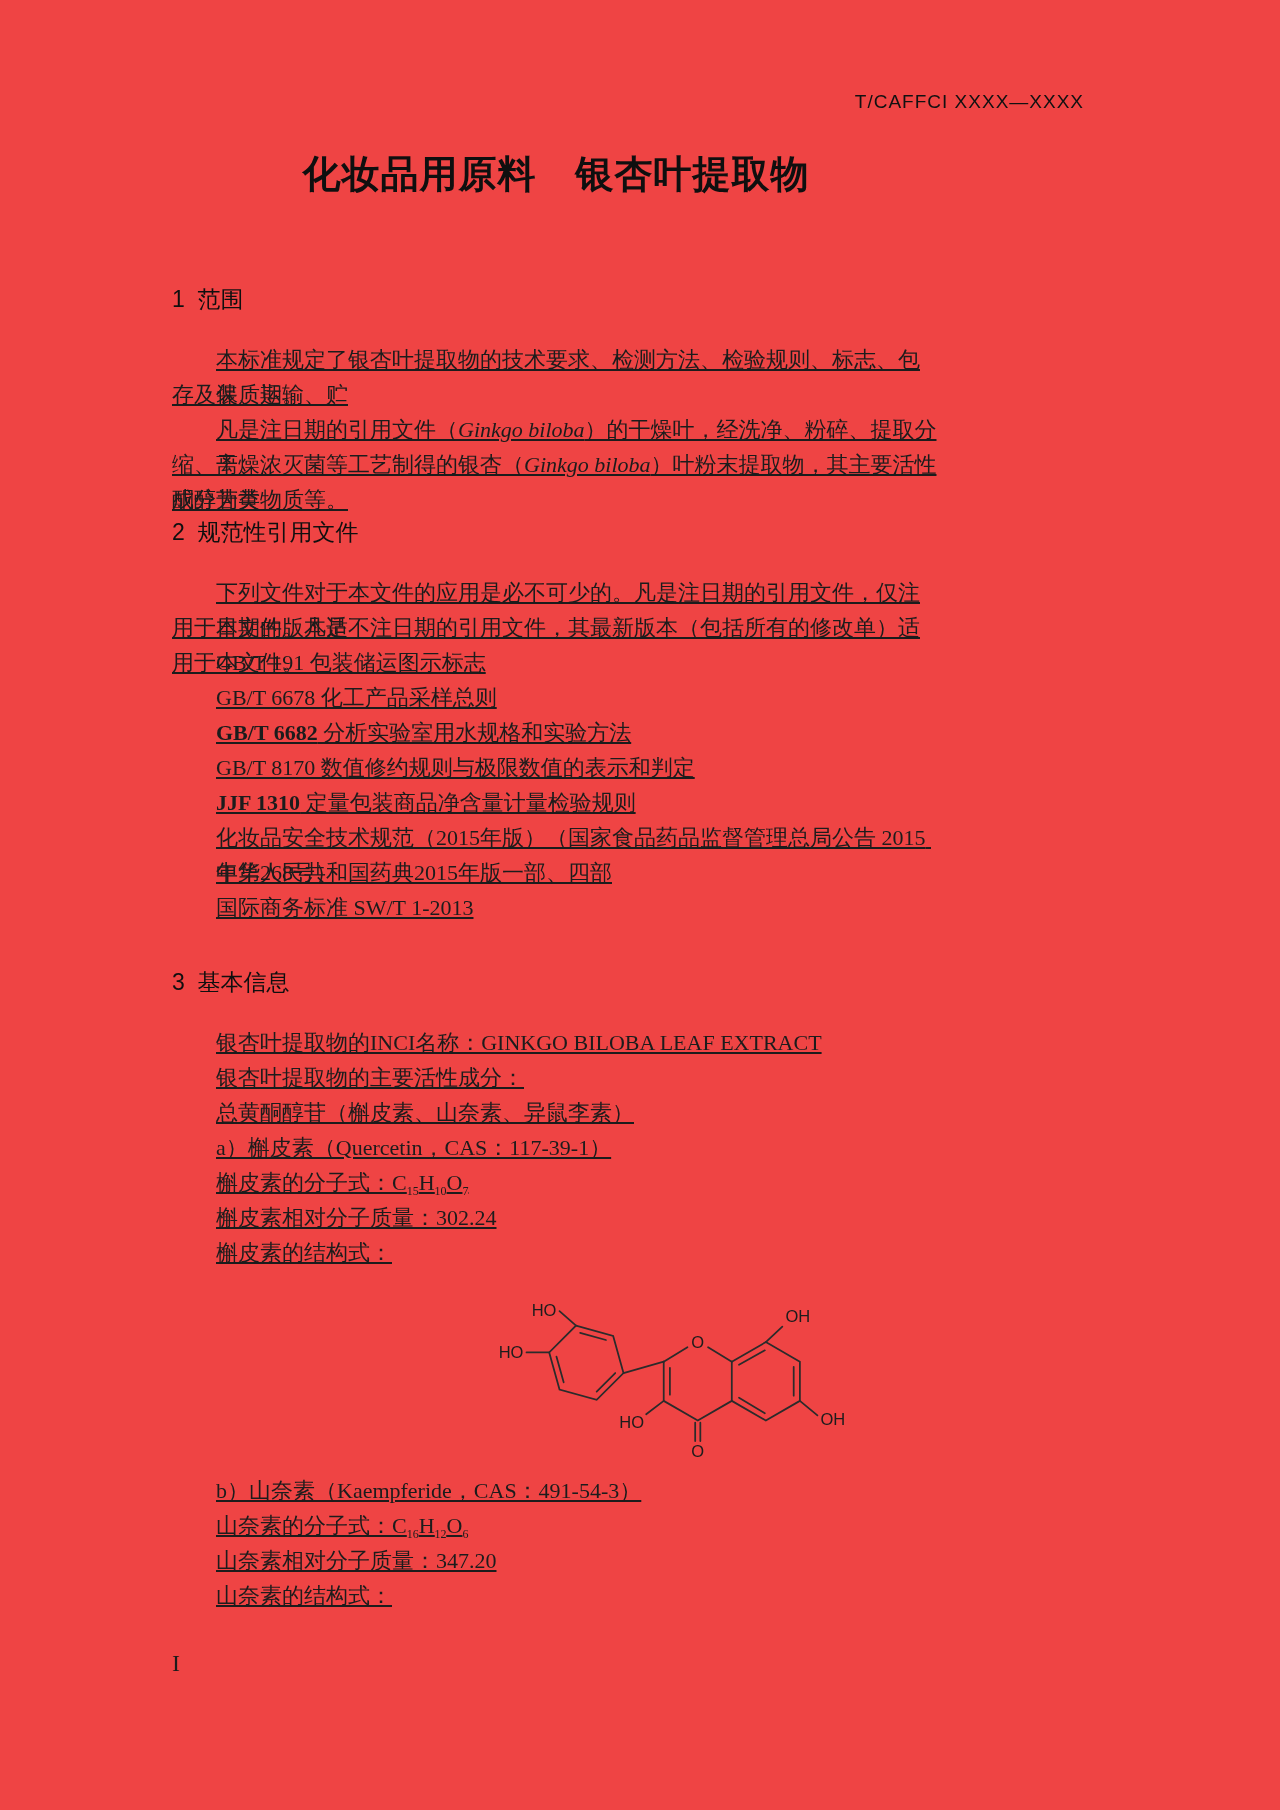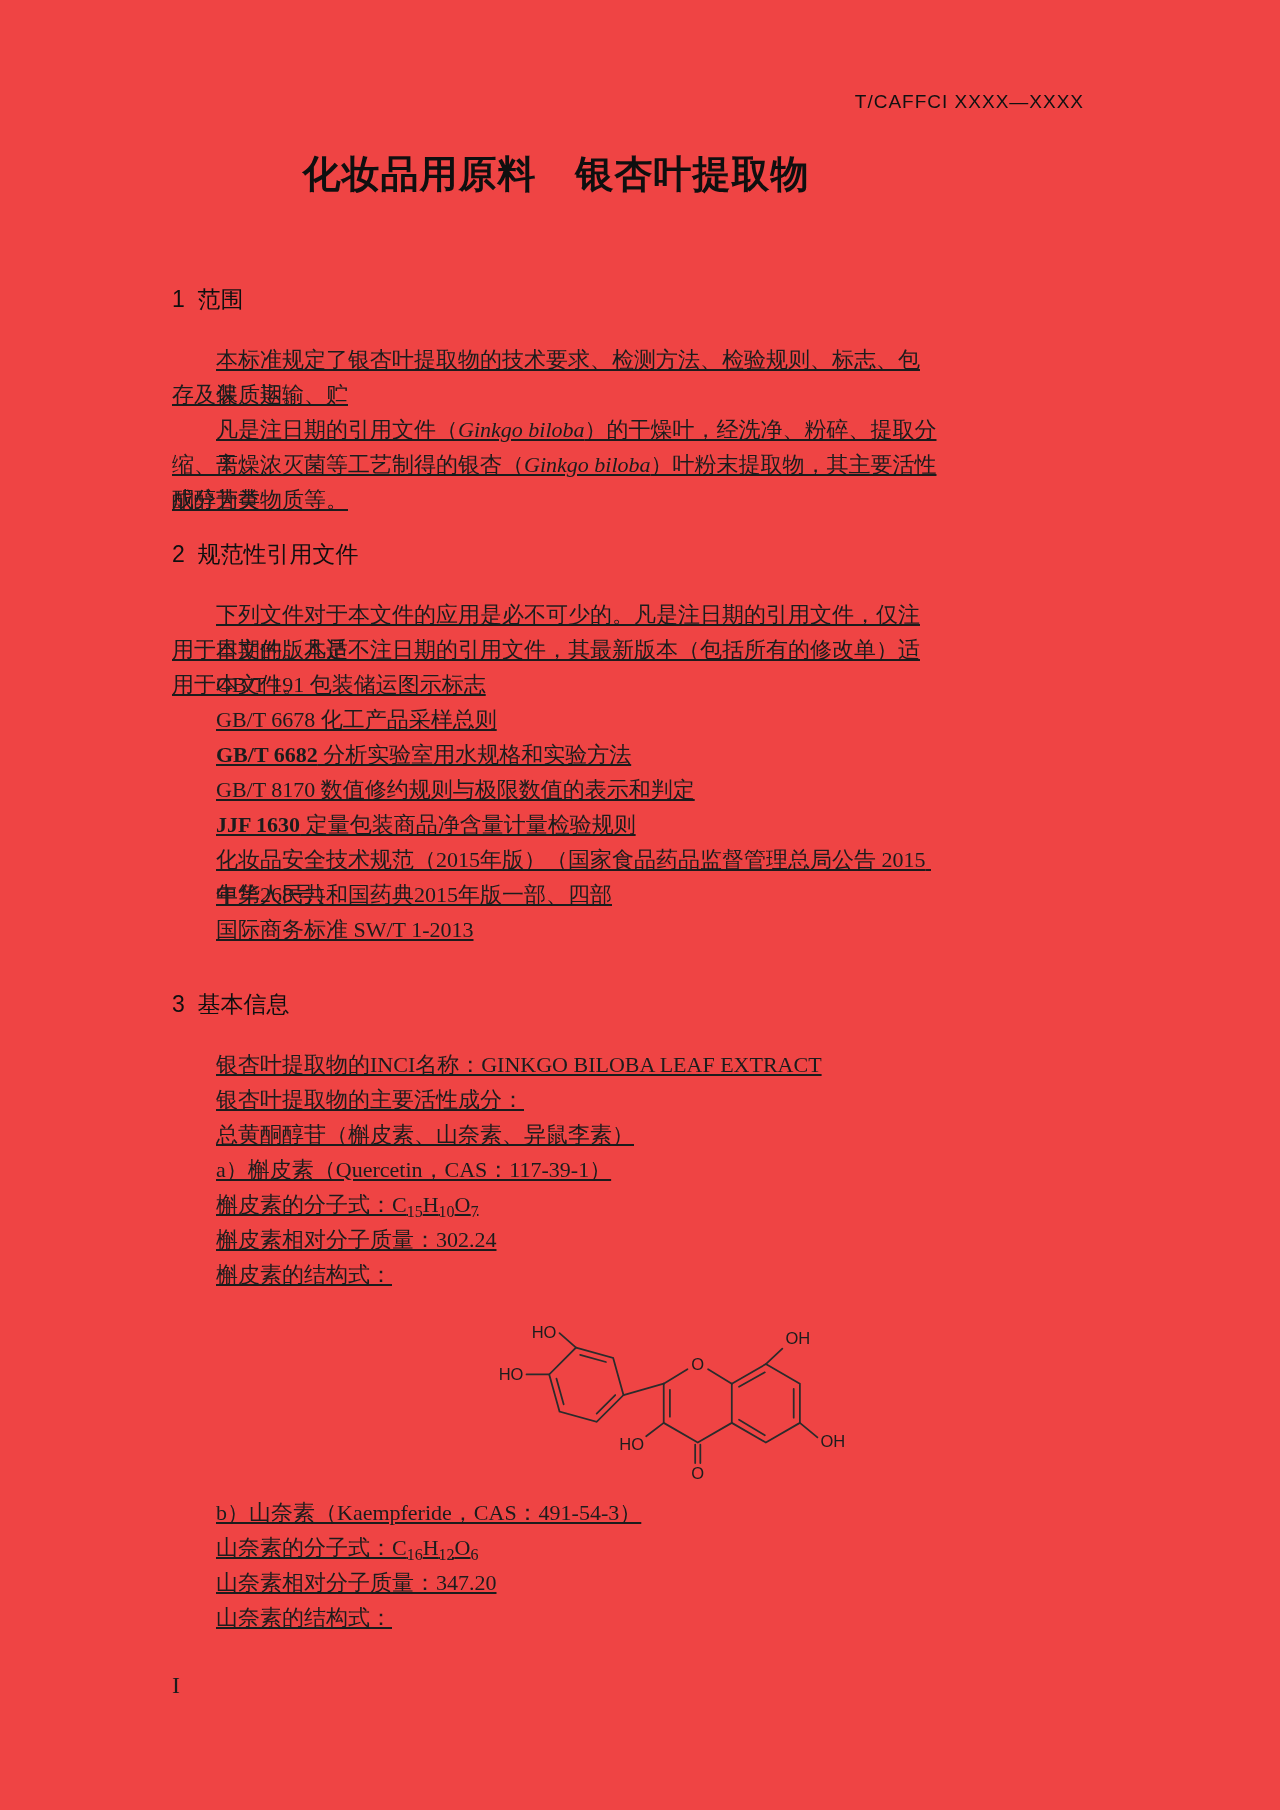--- a/index.html
+++ b/index.html
@@ -21,30 +21,30 @@
     font-weight:700;font-size:38px;letter-spacing:1px;color:#0f0f0f;
     white-space:pre-wrap;
   }
   .doc-section{display:block;}
   .sec-heading{
     font-family:"Liberation Sans","DejaVu Sans",sans-serif;
     font-weight:400;font-size:23px;height:30px;line-height:30px;
     color:#0f0f0f;white-space:pre-wrap;margin-bottom:28px;
   }
   .sec-1{margin-top:88px;}
-  .sec-2{margin-top:22px;}
+  .sec-2{}
   .sec-3{margin-top:42px;}
   .line{
     font-size:22px;height:35px;line-height:35px;
     white-space:pre-wrap;color:#1c1c1c;text-decoration:underline;
   }
   .line.ind{padding-left:44px;}
   .it{font-style:italic;}
   .bd{font-weight:700;}
-  .sb{font-size:16px;vertical-align:-5px;letter-spacing:0;}
+  .sb{font-size:12px;vertical-align:-5px;letter-spacing:0;}
   #structure-figure{margin:4px 0 3px 325px;width:352px;}
   #structure-figure svg{display:block;}
   .mol-label{
     font-family:"Liberation Sans","DejaVu Sans",sans-serif;
     font-size:16px;fill:#1c1c1c;
   }
   .footer-pageno{
     margin-top:36px;height:28px;line-height:28px;
     font-size:24px;color:#1c1c1c;
   }
@@ -69,21 +69,21 @@
         <div class="line"><span>酮醇苷类物质等。</span></div>
       </section>
       <section class="doc-section sec-2">
         <div class="sec-heading">2  规范性引用文件</div>
         <div class="line ind"><span>下列文件对于本文件的应用是必不可少的。凡是注日期的引用文件，仅注日期的版本适</span></div>
         <div class="line"><span>用于本文件。凡是不注日期的引用文件，其最新版本（包括所有的修改单）适用于本文件。</span></div>
         <div class="line ind"><span>GB/T 191 包装储运图示标志</span></div>
         <div class="line ind"><span>GB/T 6678 化工产品采样总则</span></div>
         <div class="line ind"><span class="bd">GB/T 6682</span><span> 分析实验室用水规格和实验方法</span></div>
         <div class="line ind"><span>GB/T 8170 数值修约规则与极限数值的表示和判定</span></div>
-        <div class="line ind"><span class="bd">JJF 1630</span><span> 定量包装商品净含量计量检验规则</span></div>
+        <div class="line ind"><span class="bd">JJF 1310</span><span> 定量包装商品净含量计量检验规则</span></div>
         <div class="line ind"><span>化妆品安全技术规范（2015年版）（国家食品药品监督管理总局公告 2015 年第268号）</span></div>
         <div class="line ind"><span>中华人民共和国药典2015年版一部、四部</span></div>
         <div class="line ind"><span>国际商务标准 SW/T 1-2013</span></div>
       </section>
       <section class="doc-section sec-3">
         <div class="sec-heading">3  基本信息</div>
         <div class="line ind"><span>银杏叶提取物的INCI名称：GINKGO BILOBA LEAF EXTRACT</span></div>
         <div class="line ind"><span>银杏叶提取物的主要活性成分：</span></div>
         <div class="line ind"><span>总黄酮醇苷（槲皮素、山奈素、异鼠李素）</span></div>
         <div class="line ind"><span>a）槲皮素（Quercetin，CAS：117-39-1）</span></div>

